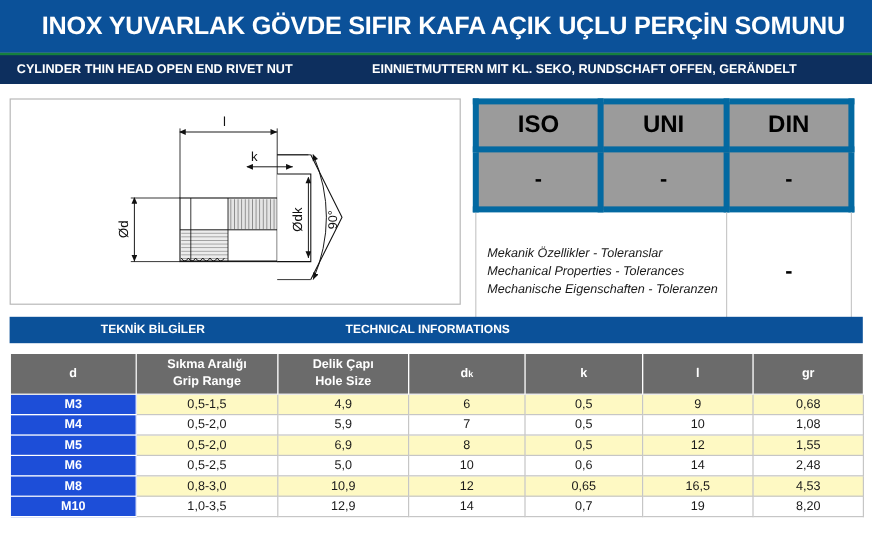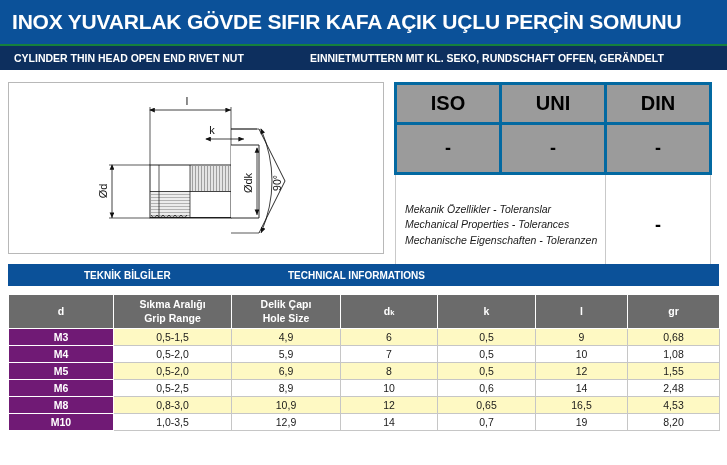--- a/index.html
+++ b/index.html
@@ -10,20 +10,21 @@
     overflow: hidden;
   }
   #page { position: relative; width: 727px; height: 465px; background:#fff; }
 
   
   .title-bar {
     background: #0b5199;
     height: 44px;
     display: flex; align-items: center;
     padding-left: 12px;
+    justify-content: center;
   }
   .title-bar .title {
     color: #ffffff;
     font-size: 21px;
     font-weight: bold;
     letter-spacing: -0.2px;
     white-space: nowrap;
   }
   .subtitle-bar {
     background: #0d2f5e;
@@ -59,21 +60,21 @@
     overflow: hidden;
   }
   .drawing-box svg { display:block; }
 
   .std-table {
     width: 318px; height: 172px;
     border-collapse: collapse;
     table-layout: fixed;
   }
   .std-table td {
-    border: 3px solid #0369a1;
+    border: 5px solid #0369a1;
     text-align: center;
     vertical-align: middle;
   }
   .std-head {
     background: #9b9b9b;
     color: #000000;
     font-size: 20px;
     font-weight: bold;
     height: 40px;
   }
@@ -155,21 +156,21 @@
   }
   .data-table td.dcol {
     background: #6b6b6b;
     color: #ffffff;
     font-weight: bold;
     border: 1px solid #ffffff;
     border-top: none;
   }
   .data-table tr.odd td { background: #fef9c3; }
   .data-table tr.even td { background: #ffffff; }
-  .data-table tr.odd td.dcol, .data-table tr.even td.dcol { background: #701a75; }
+  .data-table tr.odd td.dcol, .data-table tr.even td.dcol { background: #1d4ed8; }
 </style>
 </head>
 <body>
 
 <div id="page">
 
   <div class="title-bar">
     <div class="title">INOX YUVARLAK GÖVDE SIFIR KAFA AÇIK UÇLU PERÇİN SOMUNU</div>
   </div>
 
@@ -330,21 +331,21 @@
             <td>0,5-2,0</td>
             <td>6,9</td>
             <td>8</td>
             <td>0,5</td>
             <td>12</td>
             <td>1,55</td>
           </tr>
           <tr class="even">
             <td class="dcol">M6</td>
             <td>0,5-2,5</td>
-            <td>8,9</td>
+            <td>5,0</td>
             <td>10</td>
             <td>0,6</td>
             <td>14</td>
             <td>2,48</td>
           </tr>
           <tr class="odd">
             <td class="dcol">M8</td>
             <td>0,8-3,0</td>
             <td>10,9</td>
             <td>12</td>

